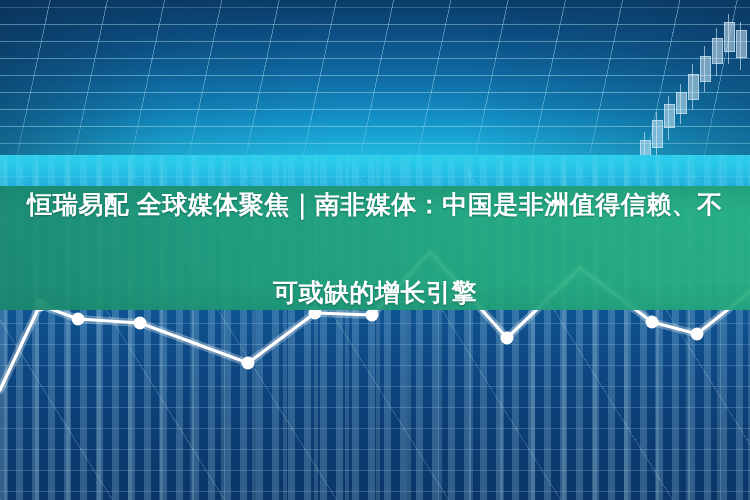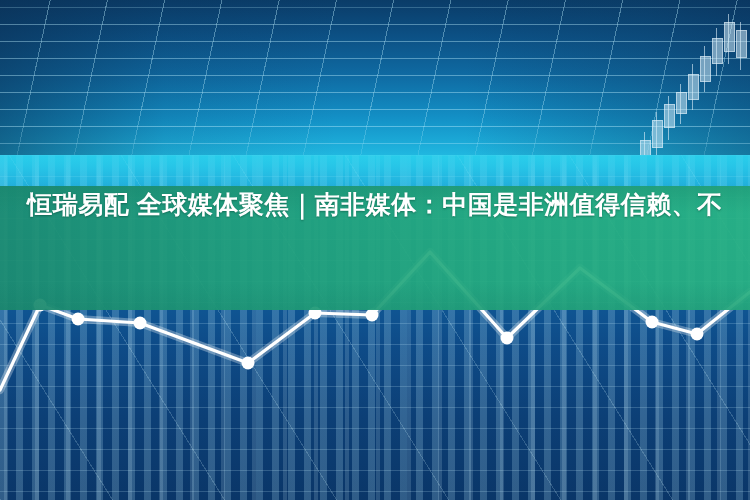--- a/index.html
+++ b/index.html
@@ -264,15 +264,16 @@
       <circle cx="652" cy="322" r="6.5" fill="#ffffff"></circle>
       <circle cx="697" cy="334" r="6.5" fill="#ffffff"></circle>
     </svg>
 
   <div class="green-band">
     <div class="green-band-tint"></div>
   </div>
 
   <div class="title-block">
     <div class="title-line l1">恒瑞易配 全球媒体聚焦｜南非媒体：中国是非洲值得信赖、不</div>
+    <div class="title-line l2">可或缺的增长引擎</div>
   </div>
 
 </div>
 
 </body></html>

